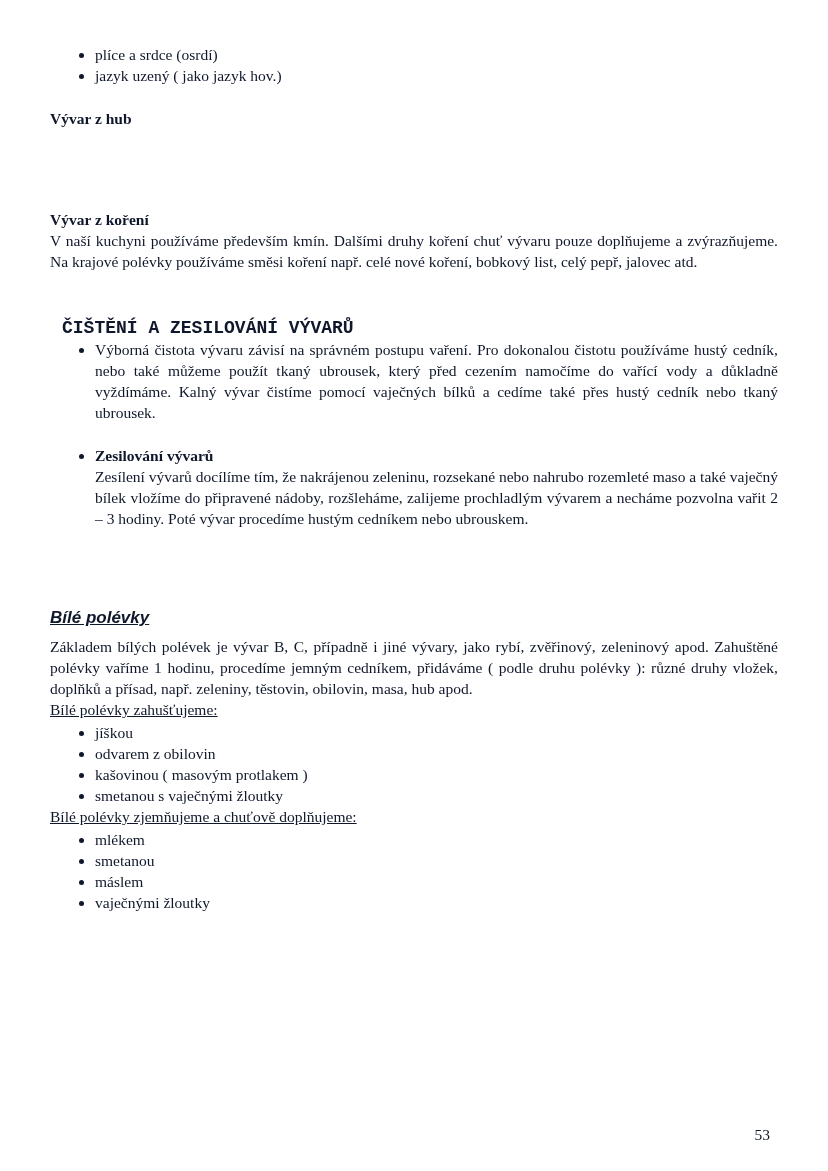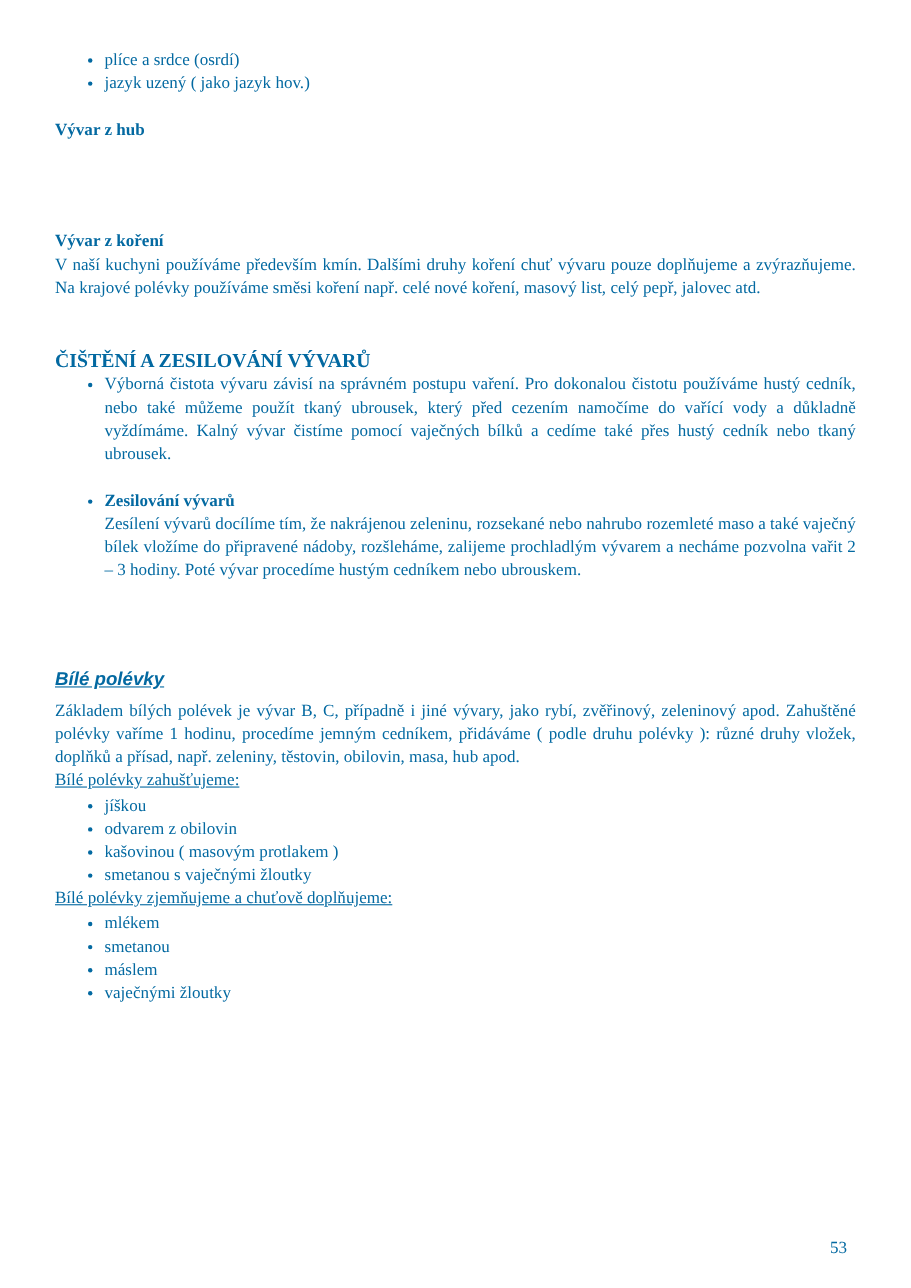--- a/index.html
+++ b/index.html
@@ -10,44 +10,45 @@
   .page {
     position: relative;
     width: 828px;
     height: 1171px;
     background: #ffffff;
     box-sizing: border-box;
     padding: 44px 50px 0 50px;
     font-family: "Liberation Serif", serif;
     font-size: 15.5px;
     line-height: 21px;
-    color: #0369a1;
+    color: #0f172a;
   }
   p {
     margin: 0;
     text-align: justify;
   }
   ul.bullet-list {
     margin: 0;
     padding: 0 0 0 45px;
     list-style: disc outside;
   }
   ul.bullet-list li {
     padding-left: 0;
   }
   .serif-heading {
     font-weight: bold;
   }
   .gap-small   { margin-top: 22px; }
   .gap-large   { margin-top: 80px; }
   .section-heading {
-    font-family: Liberation Serif, serif;
+    font-family: Liberation Mono, monospace;
     font-weight: bold;
     font-size: 18px;
     margin-top: 46px;
+    margin-left: 12px;
   }
   .titled-bullets {
     margin-top: 26px;
   }
   .titled-bullets li + li {
     margin-top: 22px;
   }
   .bullet-item-title {
     font-weight: bold;
   }
@@ -77,21 +78,21 @@
 <div class="page">
 
   <ul class="bullet-list">
     <li><span>plíce a srdce (osrdí)</span></li>
     <li><span>jazyk uzený ( jako jazyk hov.)</span></li>
   </ul>
 
   <div class="serif-heading gap-small">Vývar z hub</div>
 
   <div class="serif-heading gap-large">Vývar z koření</div>
-  <p>V naší kuchyni používáme především kmín. Dalšími druhy koření chuť vývaru pouze doplňujeme a zvýrazňujeme. Na krajové polévky používáme směsi koření např. celé nové koření, masový list, celý pepř, jalovec atd.</p>
+  <p>V naší kuchyni používáme především kmín. Dalšími druhy koření chuť vývaru pouze doplňujeme a zvýrazňujeme. Na krajové polévky používáme směsi koření např. celé nové koření, bobkový list, celý pepř, jalovec atd.</p>
 
   <div class="section-heading">ČIŠTĚNÍ A ZESILOVÁNÍ VÝVARŮ</div>
 
   <ul class="bullet-list titled-bullets">
     <li>
       <p>Výborná čistota vývaru závisí na správném postupu vaření. Pro dokonalou čistotu používáme hustý cedník, nebo také můžeme použít tkaný ubrousek, který před cezením namočíme do vařící vody a důkladně vyždímáme. Kalný vývar čistíme pomocí vaječných bílků a cedíme také přes hustý cedník nebo tkaný ubrousek.</p>
     </li>
     <li>
       <div class="bullet-item-title">Zesilování vývarů</div>
       <p>Zesílení vývarů docílíme tím, že nakrájenou zeleninu, rozsekané nebo nahrubo rozemleté maso a také vaječný bílek vložíme do připravené nádoby, rozšleháme, zalijeme prochladlým vývarem a necháme pozvolna vařit 2 – 3 hodiny. Poté vývar procedíme hustým cedníkem nebo ubrouskem.</p>

